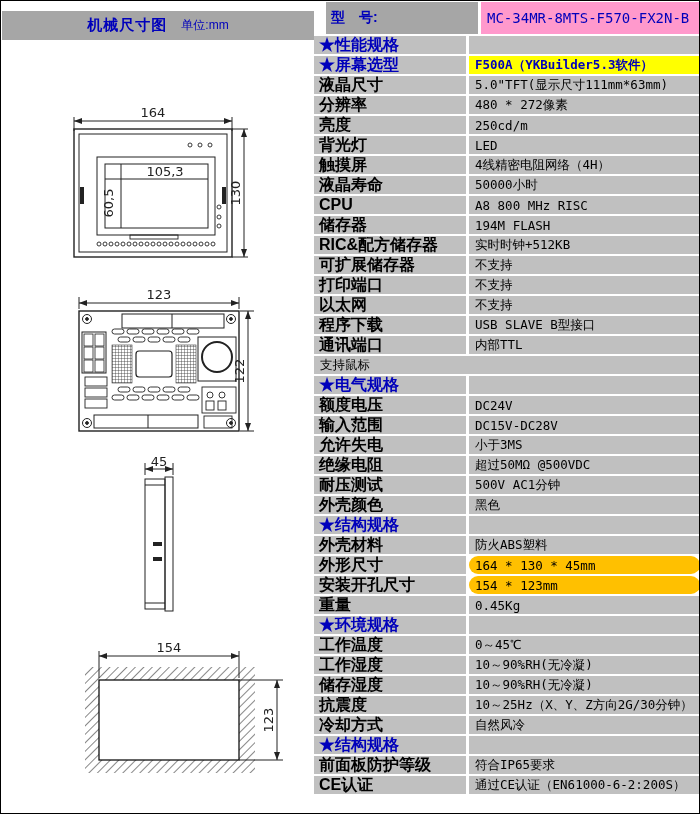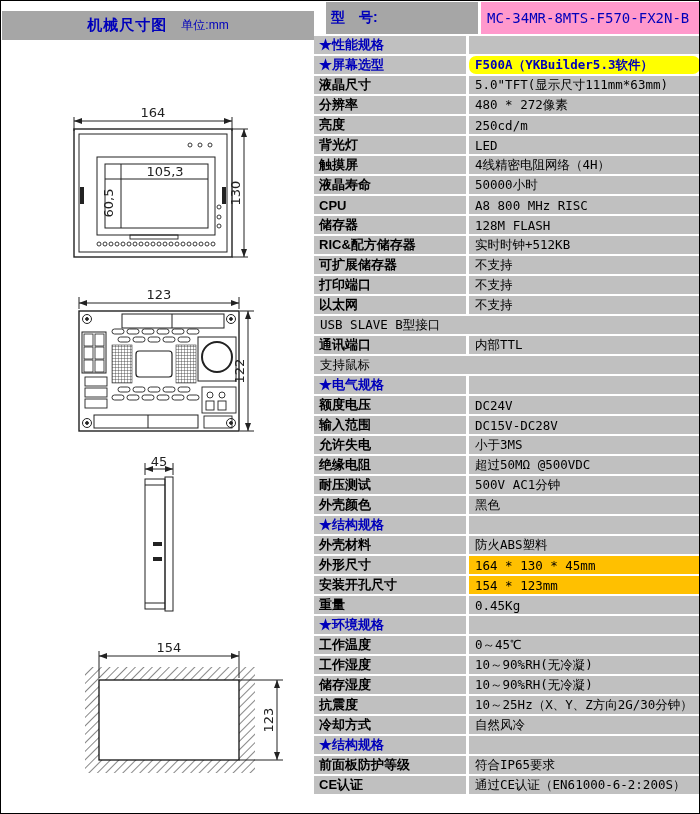--- a/index.html
+++ b/index.html
@@ -26,34 +26,34 @@
   
   .spec-table {
     position:absolute; left:313px; top:1px; width:386px; height:812px;
     background:#fff; display:flex; flex-direction:column;
   }
   .t-row { display:flex; height:18px; margin-bottom:2px; flex:0 0 auto; }
   .t-row.header { height:32px;margin-left:12px; }
   .t-label {
     width:152px; margin-right:3px; background:var(--row-gray,#C0C0C0);
     display:flex; align-items:center; padding-left:5px;
-    font-weight:bold; font-size:13px; color:#000; white-space:pre; overflow:hidden;
+    font-weight:bold; font-size:16px; color:#000; white-space:pre; overflow:hidden;
   }
   .t-value {
     flex:1; background:var(--row-gray,#C0C0C0);
     display:flex; align-items:center; padding-left:6px;
     font-size:12.5px; color:#000; white-space:pre; overflow:hidden;
     font-family:"DejaVu Sans Mono","Liberation Sans",sans-serif;
   }
   .t-row.header .t-label { background:var(--header-gray,#A6A6A6); color:var(--accent-blue,#0000BB); font-size:14px; }
   .t-row.header .t-value { background:var(--model-pink,#FF99CC); color:var(--accent-blue,#0000BB); font-size:14px; }
   .t-row.section .t-label { color:var(--accent-blue,#0000BB); }
   .t-row.highlight .t-label { color:var(--accent-blue,#0000BB); }
-  .t-row.highlight .t-value { background:var(--highlight-yellow,#FFFF00); color:var(--accent-blue,#0000BB); font-weight:bold;border-radius:7px; }
-  .t-row.gold .t-value { background:var(--dimension-gold,#FFC000); }
+  .t-row.highlight .t-value { background:var(--highlight-yellow,#FFFF00); color:var(--accent-blue,#0000BB); font-weight:bold; }
+  .t-row.gold .t-value { background:var(--dimension-gold,#FFC000);border-radius:9px; }
 </style>
 </head>
 <body>
 
 <div id="app">
 
   <svg width="0" height="0" style="position:absolute" aria-hidden="true">
     <defs>
       <marker id="arrE" markerWidth="9" markerHeight="8" refX="8" refY="3" orient="auto" markerUnits="userSpaceOnUse">
         <path d="M0,0L8,3L0,6z" fill="#222"></path>
@@ -287,39 +287,40 @@
         <div class="t-row normal">
           <div class="t-label">液晶寿命</div>
           <div class="t-value">50000小时</div>
         </div>
         <div class="t-row normal">
           <div class="t-label">CPU</div>
           <div class="t-value">A8 800 MHz RISC</div>
         </div>
         <div class="t-row normal">
           <div class="t-label">储存器</div>
-          <div class="t-value">128M FLASH</div>
+          <div class="t-value">194M FLASH</div>
         </div>
         <div class="t-row normal">
           <div class="t-label">RIC&amp;配方储存器</div>
           <div class="t-value">实时时钟+512KB</div>
         </div>
         <div class="t-row normal">
           <div class="t-label">可扩展储存器</div>
           <div class="t-value">不支持</div>
         </div>
         <div class="t-row normal">
           <div class="t-label">打印端口</div>
           <div class="t-value">不支持</div>
         </div>
         <div class="t-row normal">
           <div class="t-label">以太网</div>
           <div class="t-value">不支持</div>
         </div>
         <div class="t-row normal">
+          <div class="t-label">程序下载</div>
           <div class="t-value">USB SLAVE B型接口</div>
         </div>
         <div class="t-row normal">
           <div class="t-label">通讯端口</div>
           <div class="t-value">内部TTL</div>
         </div>
         <div class="t-row normal">
           <div class="t-value">支持鼠标</div>
         </div>
         <div class="t-row section">

